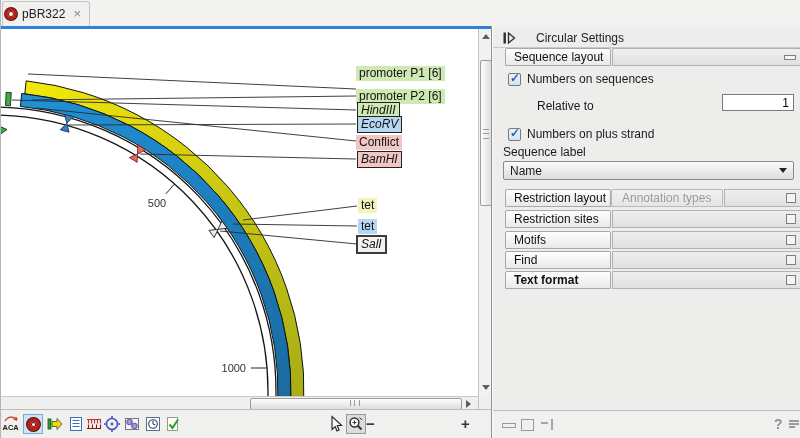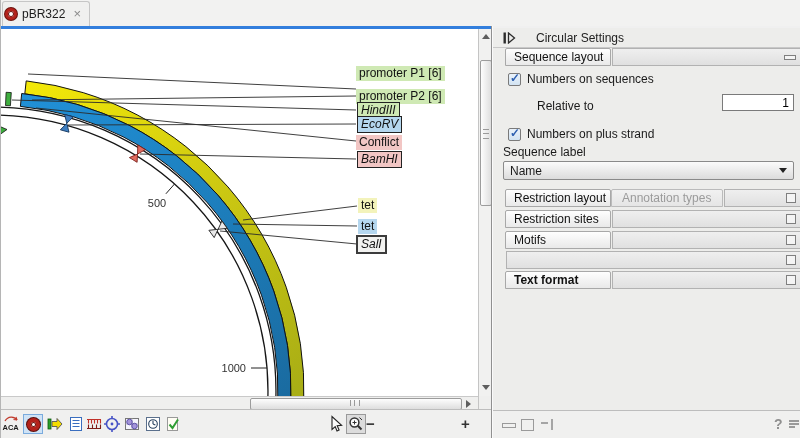--- a/index.html
+++ b/index.html
@@ -318,20 +318,21 @@
         <span class="box-ico"></span>
       </div>
     </div>
     <div class="secrow" style="top:203px;">
       <div class="sec-tab">Motifs</div>
       <div class="sec-track">
         <span class="box-ico"></span>
       </div>
     </div>
     <div class="secrow" style="top:223px;">
+      <div class="sec-tab">Find</div>
       <div class="sec-track">
         <span class="box-ico"></span>
       </div>
     </div>
     <div class="secrow" style="top:243px;font-weight:bold;">
       <div class="sec-tab">Text format</div>
       <div class="sec-track">
         <span class="box-ico"></span>
       </div>
     </div>

